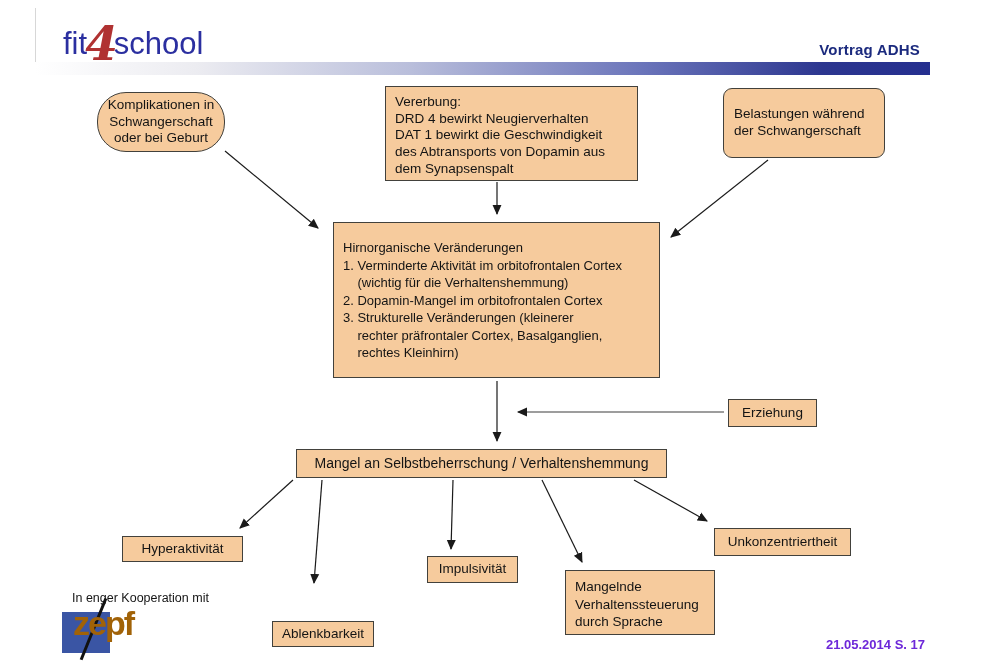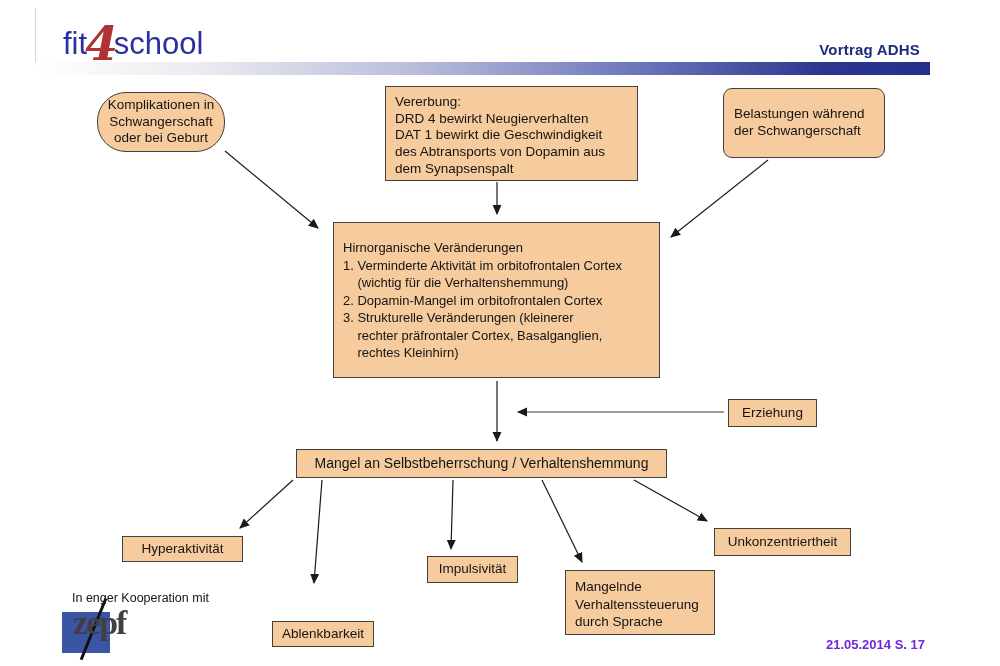--- a/index.html
+++ b/index.html
@@ -34,22 +34,22 @@
   .topalign{white-space:pre-line;padding:7px 20px 4px 9px;}
   #box-hirnorganische{white-space:pre;font-size:13px;line-height:17.5px;padding:16px 2px 4px 9px;}
   #box-mangel{font-size:14px;}
   
   #arrows{position:absolute;left:0;top:0;pointer-events:none;}
   
   #cooperation{position:absolute;left:72px;top:591px;font-size:12.5px;color:#141414;}
   #zepf{position:absolute;left:62px;top:598px;width:120px;height:64px;}
   #zepf .sq{position:absolute;left:0;top:14px;width:48px;height:41px;background:#3a55a4;}
   #zepf .txt{
-    position:absolute;left:11px;top:6px;font-size:34px;font-weight:bold;color:#404040;
-    letter-spacing:-2px;font-family:Liberation Serif, serif;
+    position:absolute;left:11px;top:6px;font-size:34px;font-weight:bold;color:#a16207;
+    letter-spacing:-2px;font-family:Liberation Sans, sans-serif;
   }
   #zepf .slash{
     position:absolute;left:30px;top:-2px;width:2.5px;height:66px;background:#111;
     transform:rotate(22deg);
   }
   #date-page{
     position:absolute;top:637px;right:75px;font-size:13px;font-weight:bold;color:#6d28d9;
   }
 </style>
 </head>

